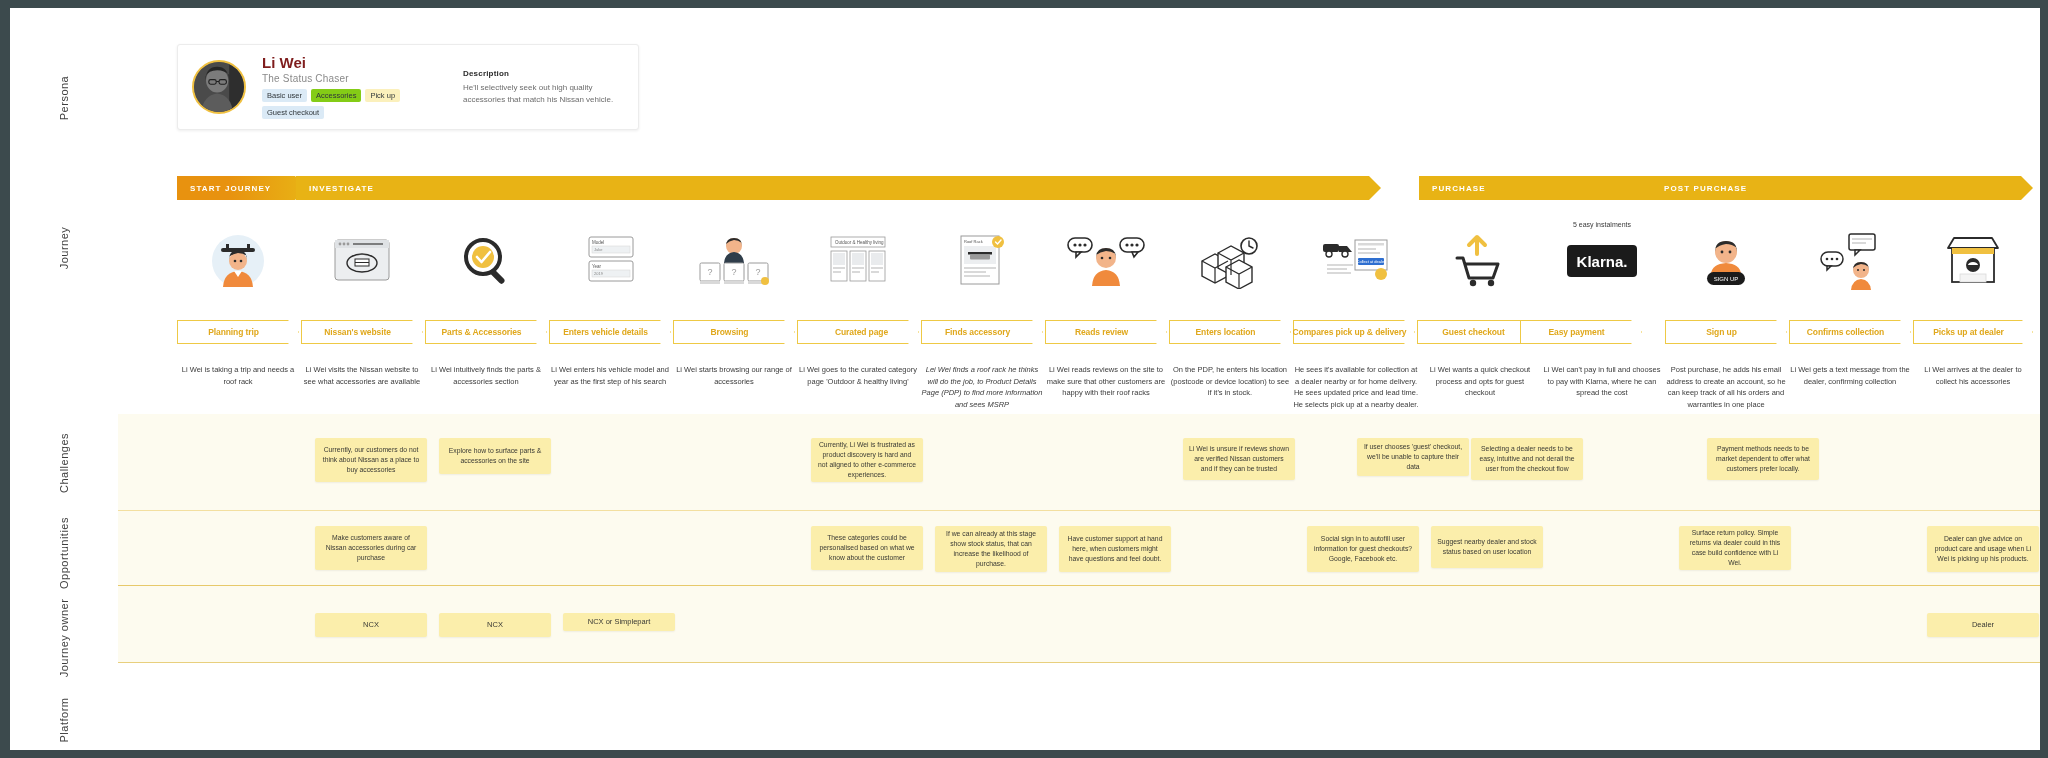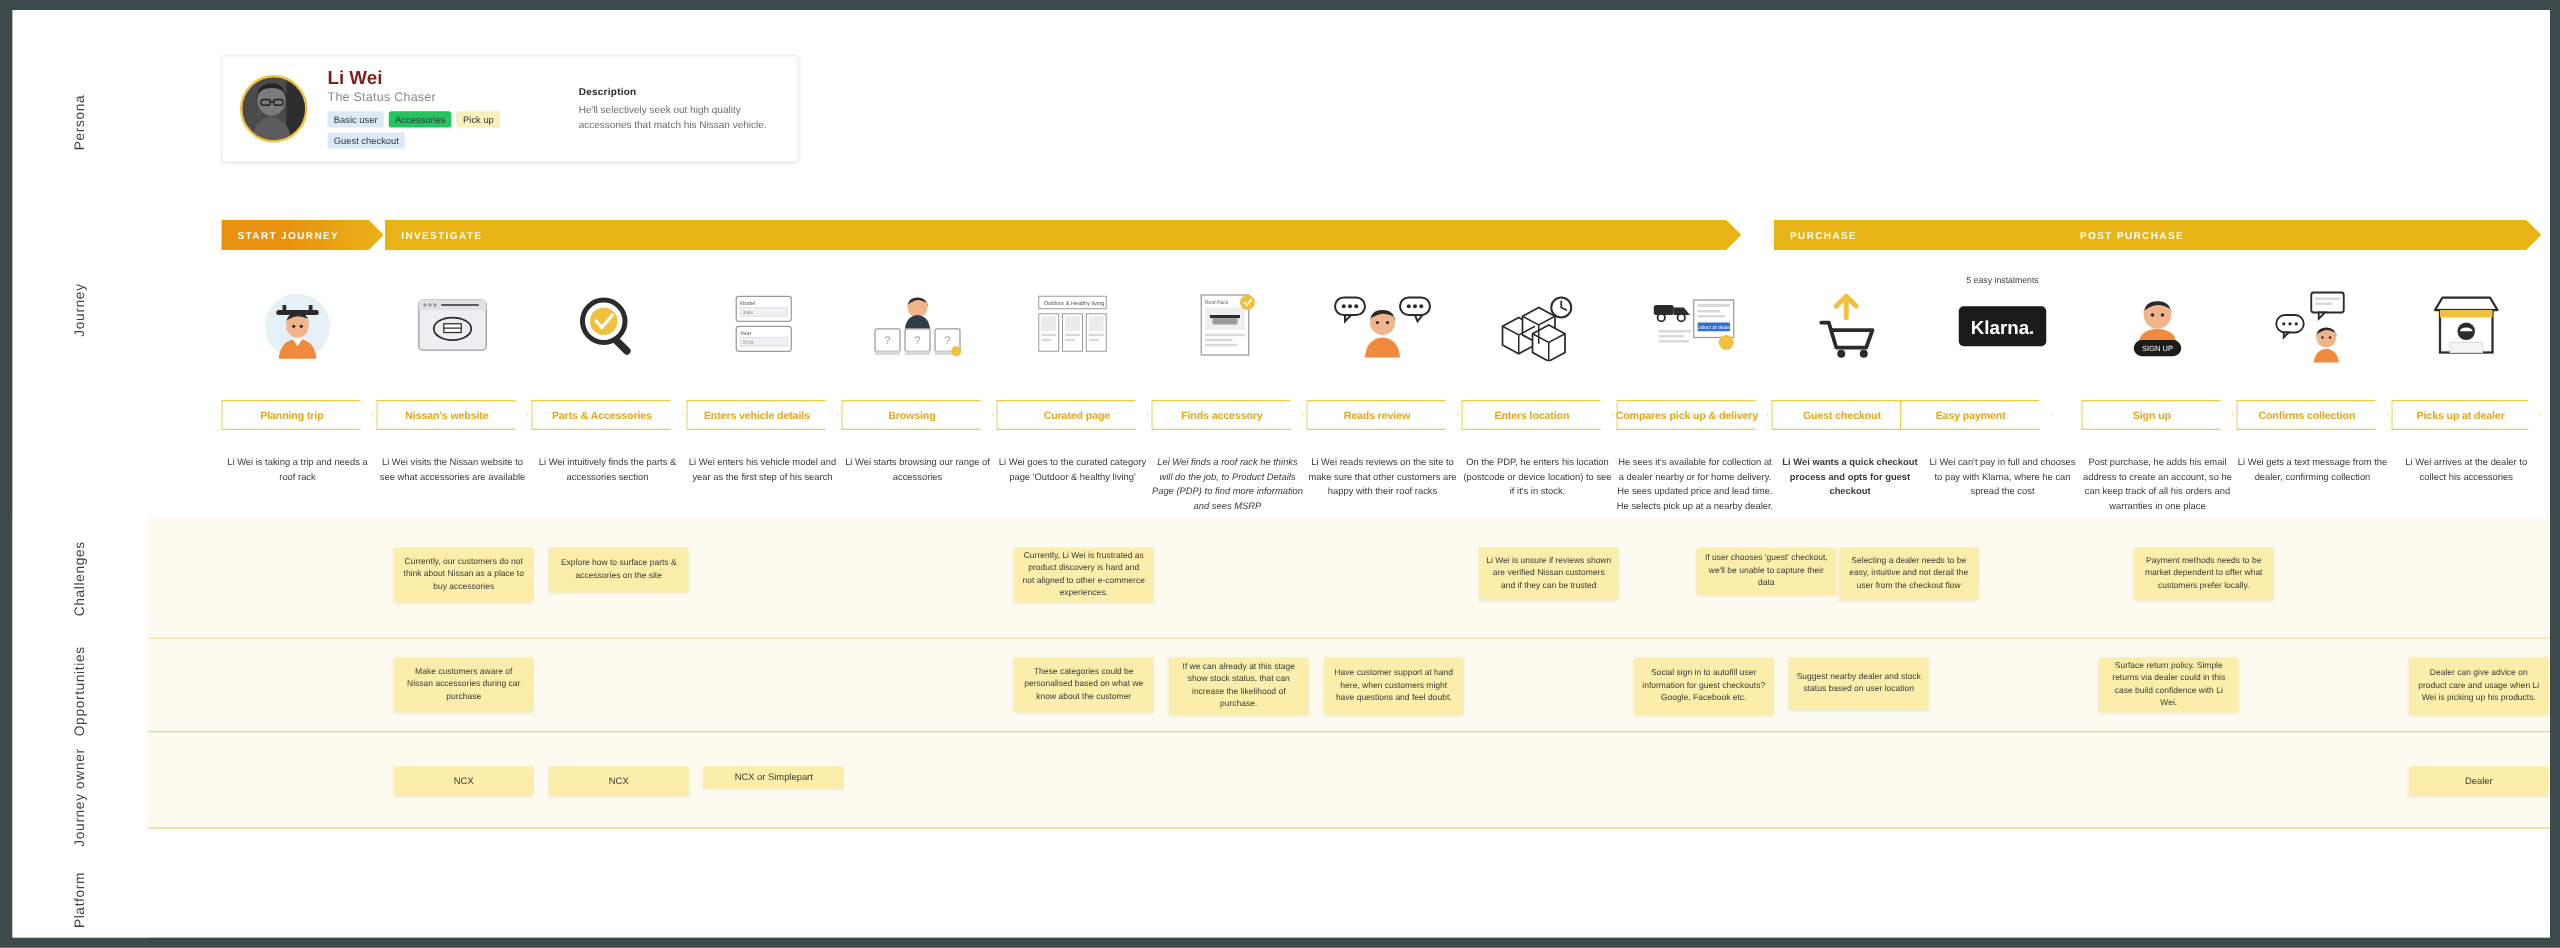--- a/index.html
+++ b/index.html
@@ -72,21 +72,21 @@
   .avatar svg { display:block; width:100%; height:100%; }
   .persona-main { margin-left: 16px; width: 200px; }
   .persona-name { font-size: 15px; font-weight: bold; color: #7f1d1d; line-height: 1.1; }
   .persona-role { font-size: 10px; color: #8a8a8a; margin-top: 2px; letter-spacing: .2px; }
   .tags { margin-top: 5px; display: flex; flex-wrap: wrap; gap: 4px; max-width: 190px; }
   .tag {
     font-size: 7.5px; padding: 2px 5px; border-radius: 2px;
     color: #30363a; white-space: nowrap;
   }
   .tag.blue { background: #dbeaf6; }
-  .tag.grey { background: #22c55e; }
+  .tag.grey { background: #84cc16; }
   .tag.yell { background: #fbf0bc; }
   .persona-desc { margin-left: 22px; width: 180px; }
   .desc-title { font-size: 8px; font-weight: bold; color: #2b2b2b; letter-spacing: .2px; }
   .desc-body  { font-size: 8px; color: #6d6d6d; line-height: 1.45; margin-top: 4px; }
 
   
   .phase-row { position: absolute; left: 167px; top: 168px; height: 24px; }
   .phase {
     position: absolute; top: 0; height: 24px;
     display: flex; align-items: center;
@@ -193,21 +193,21 @@
         </div>
     </div>
     <div class="persona-desc">
       <div class="desc-title">Description</div>
       <div class="desc-body">He'll selectively seek out high quality accessories that match his Nissan vehicle.</div>
     </div>
   </div>
 
   <div class="phase-row" id="phase-row">
       <div class="phase first" style="left: 0px; width: 130px;">START JOURNEY</div>
-      <div class="phase mid" style="left: 131px; width: 1085px;">INVESTIGATE</div>
+      <div class="phase mid" style="left: 119px; width: 1085px;">INVESTIGATE</div>
       <div class="phase mid" style="left: 1226px; width: 250px; margin-left: 16px;">PURCHASE</div>
       <div class="phase mid" style="left: 1474px; width: 382px;">POST PURCHASE</div>
     </div>
 
   <div class="icons-row" id="icons-row">
       <div class="icon-cell" style="left: 0px; width: 122px;">
         <svg width="62" height="62" viewBox="0 0 62 62">
       <circle cx="31" cy="31" r="26" fill="#e6f0f7"></circle>
       <rect x="14" y="18" width="34" height="4" rx="2" fill="#2b2b2b"></rect>
       <rect x="19" y="14" width="3" height="6" fill="#2b2b2b"></rect>
@@ -492,21 +492,21 @@
       <div class="desc-cell" style="left: 0px; width: 122px;">Li Wei is taking a trip and needs a roof rack</div>
       <div class="desc-cell" style="left: 124px; width: 122px;">Li Wei visits the Nissan website to see what accessories are available</div>
       <div class="desc-cell" style="left: 248px; width: 122px;">Li Wei intuitively finds the parts &amp; accessories section</div>
       <div class="desc-cell" style="left: 372px; width: 122px;">Li Wei enters his vehicle model and year as the first step of his search</div>
       <div class="desc-cell" style="left: 496px; width: 122px;">Li Wei starts browsing our range of accessories</div>
       <div class="desc-cell" style="left: 620px; width: 122px;">Li Wei goes to the curated category page 'Outdoor &amp; healthy living'</div>
       <div class="desc-cell" style="left: 744px; width: 122px; font-style: italic;">Lei Wei finds a roof rack he thinks will do the job, to Product Details Page (PDP) to find more information and sees MSRP</div>
       <div class="desc-cell" style="left: 868px; width: 122px;">Li Wei reads reviews on the site to make sure that other customers are happy with their roof racks</div>
       <div class="desc-cell" style="left: 992px; width: 122px;">On the PDP, he enters his location (postcode or device location) to see if it's in stock.</div>
       <div class="desc-cell" style="left: 1116px; width: 126px;">He sees it's available for collection at a dealer nearby or for home delivery. He sees updated price and lead time. He selects pick up at a nearby dealer.</div>
-      <div class="desc-cell" style="left: 1244px; width: 118px; font-weight: bold;">Li Wei wants a quick checkout process and opts for guest checkout</div>
+      <div class="desc-cell" style="left: 1244px; width: 118px;">Li Wei wants a quick checkout process and opts for guest checkout</div>
       <div class="desc-cell" style="left: 1364px; width: 122px;">Li Wei can't pay in full and chooses to pay with Klarna, where he can spread the cost</div>
       <div class="desc-cell" style="left: 1488px; width: 122px;">Post purchase, he adds his email address to create an account, so he can keep track of all his orders and warranties in one place</div>
       <div class="desc-cell" style="left: 1612px; width: 122px;">Li Wei gets a text message from the dealer, confirming collection</div>
       <div class="desc-cell" style="left: 1736px; width: 120px;">Li Wei arrives at the dealer to collect his accessories</div>
     </div>
 
   <div id="notes-layer">
       <div class="note" style="left: 305px; top: 430px; width: 112px; height: 44px;">Currently, our customers do not think about Nissan as a place to buy accessories</div>
       <div class="note" style="left: 429px; top: 430px; width: 112px; height: 36px;">Explore how to surface parts &amp; accessories on the site</div>
       <div class="note" style="left: 801px; top: 430px; width: 112px; height: 44px;">Currently, Li Wei is frustrated as product discovery is hard and not aligned to other e-commerce experiences.</div>

